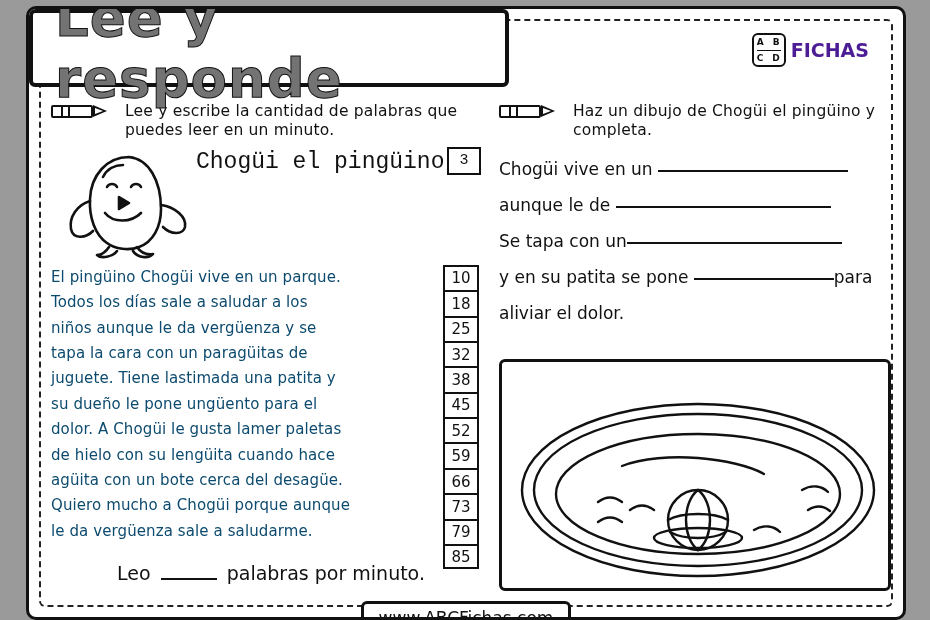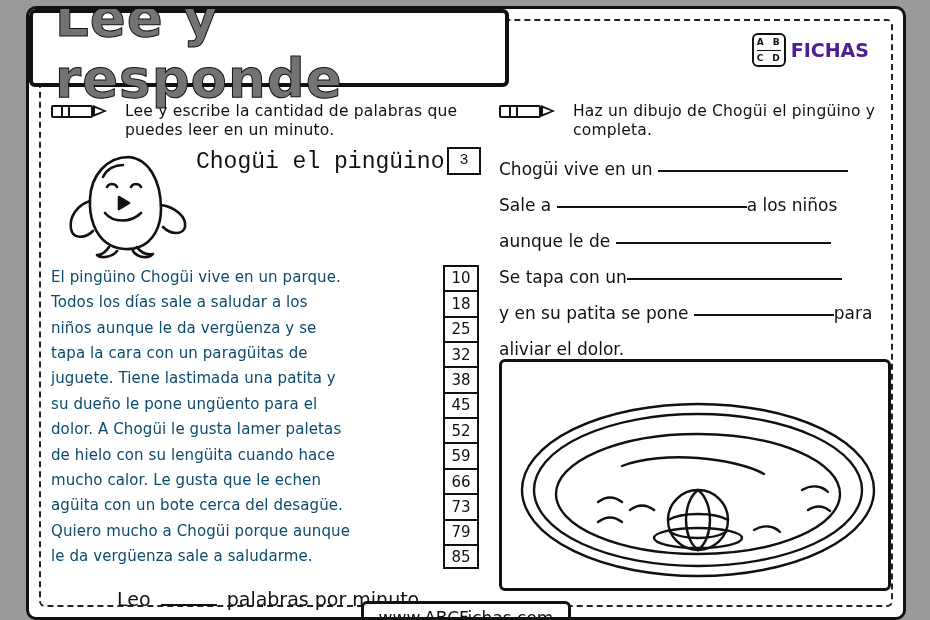--- a/index.html
+++ b/index.html
@@ -352,21 +352,20 @@
     <div class="passage">
       <div class="passage-lines">
         <div class="passage-line">El pingüino Chogüi vive en un parque.</div>
         <div class="passage-line">Todos los días sale a saludar a los</div>
         <div class="passage-line">niños aunque  le da vergüenza y se</div>
         <div class="passage-line">tapa la cara con un paragüitas de</div>
         <div class="passage-line">juguete. Tiene lastimada una patita y</div>
         <div class="passage-line">su dueño le pone ungüento para el</div>
         <div class="passage-line">dolor. A Chogüi le gusta lamer paletas</div>
         <div class="passage-line">de hielo con su lengüita cuando hace</div>
-        <div class="passage-line">mucho calor. Le gusta que le echen</div>
         <div class="passage-line">agüita con un bote cerca del desagüe.</div>
         <div class="passage-line">Quiero mucho a Chogüi porque aunque</div>
         <div class="passage-line">le da vergüenza sale a saludarme.</div>
       </div>
       <div class="num-col">
         <div class="num-cell">10</div>
         <div class="num-cell">18</div>
         <div class="num-cell">25</div>
         <div class="num-cell">32</div>
         <div class="num-cell">38</div>
@@ -393,23 +392,20 @@
         <span class="body"></span>
           <span class="tip"></span>
           <span class="tip-in"></span>
       </span>
       <span class="instr-text">Haz un dibujo de Chogüi el pingüino y completa.</span>
     </div>
 
     <div class="write-lines">
       <div class="write-line">
         <span>Chogüi vive en un </span><span class="blank" style="width:190px"></span><span></span>
-      </div>
-      <div class="write-line">
-        <span>Sale a </span><span class="blank" style="width:190px"></span><span>a los niños</span>
       </div>
       <div class="write-line">
         <span>aunque le de </span><span class="blank" style="width:215px"></span><span></span>
       </div>
       <div class="write-line">
         <span>Se tapa con un</span><span class="blank" style="width:215px"></span><span></span>
       </div>
       <div class="write-line">
         <span>y en su patita se pone </span><span class="blank" style="width:140px"></span><span>para</span>
       </div>

